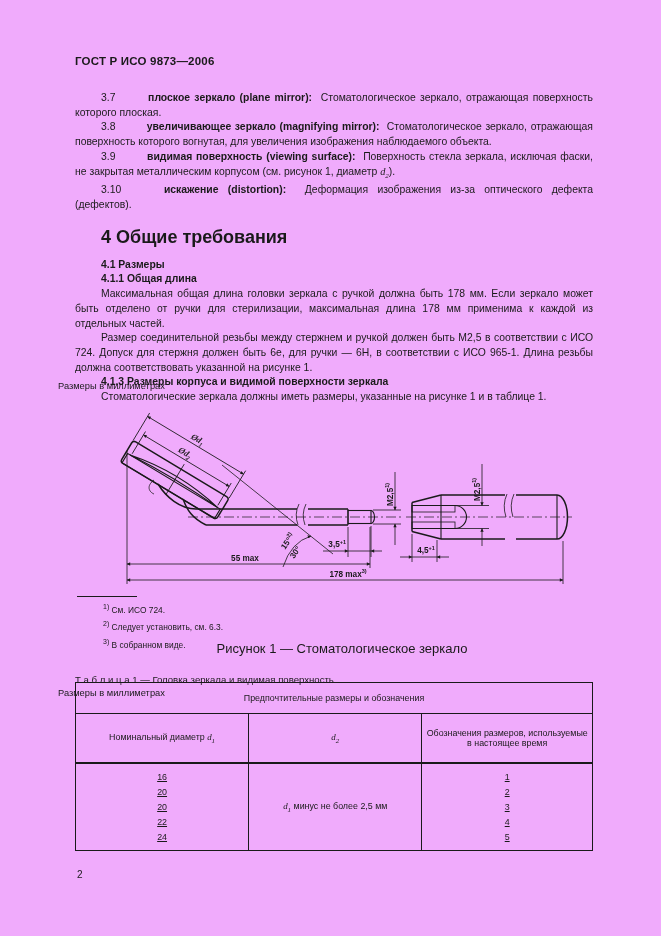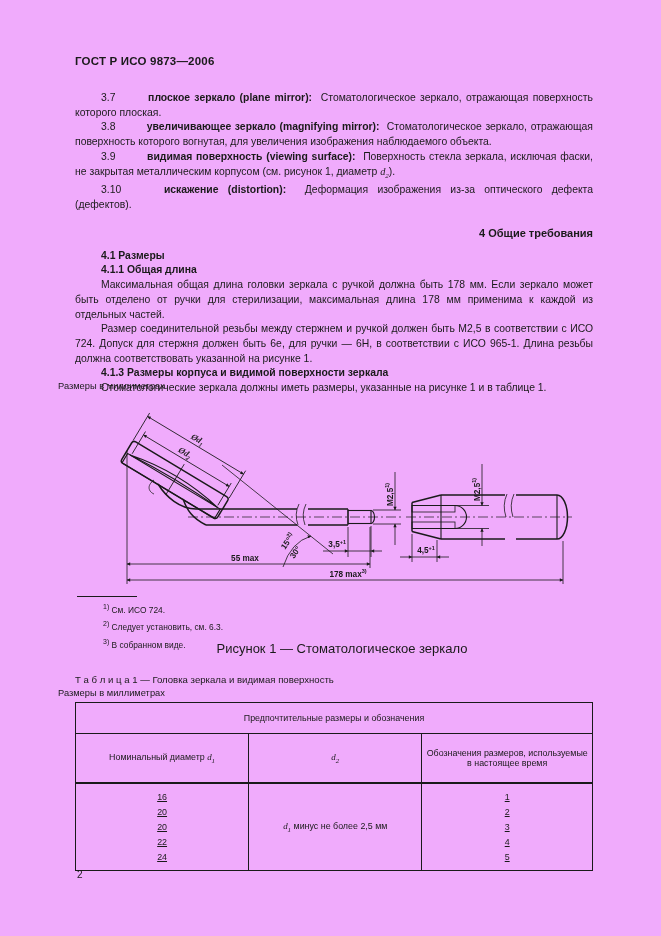--- a/index.html
+++ b/index.html
@@ -2,33 +2,33 @@
 <html><head>
 <meta charset="utf-8">
 <style>
   html,body{margin:0;padding:0;background:#888;}
   .page{position:relative;width:661px;height:936px;background:#f0abfc;overflow:hidden;
         font-family:"Liberation Sans",sans-serif;color:#1a1a1a;}
   .content{position:absolute;left:75px;top:55px;width:518px;}
   .doc-header{font-size:11.5px;font-weight:bold;margin:0 0 24px 0;letter-spacing:.2px;}
   p.para{font-size:10.4px;line-height:14.7px;margin:0;text-align:justify;text-indent:26px;}
   p.para b{font-weight:bold;margin-left:24px;}
-  .h1{font-size:11px;font-weight:bold;margin:14px 0 10px 0;text-indent:26px;text-align:right;}
+  .h1{font-size:18px;font-weight:bold;margin:14px 0 10px 0;text-indent:26px;}
   .sub{font-size:10.4px;font-weight:bold;line-height:14.7px;margin:0;text-indent:26px;}
   .v{font-family:"Liberation Serif",serif;font-style:italic;}
   sub{font-size:7px;}
   sup{font-size:7px;}
   .units{position:absolute;left:58px;width:518px;font-size:9.3px;}
   .fig{position:absolute;left:70px;top:393px;width:530px;height:210px;}
   .fnblock{position:absolute;left:75px;top:596px;width:518px;font-size:8.4px;line-height:13.5px;}
   .fnsep{width:60px;border-top:1px solid #1a1a1a;margin:0 0 3px 2px;}
   .fnline{padding-left:28px;}
   .caption{position:absolute;left:83px;top:641px;width:518px;text-align:center;font-size:13px;}
   .tabletitle{position:absolute;left:75px;top:674px;width:518px;font-size:9.6px;}
-  .gtable{position:absolute;left:75px;top:702px;width:518px;border-collapse:collapse;
+  .gtable{position:absolute;left:75px;top:682px;width:518px;border-collapse:collapse;
           font-size:8.9px;table-layout:fixed;}
   .gtable td{border:1px solid #1a1a1a;text-align:center;vertical-align:middle;padding:2px 4px;}
   .gtable tr.hdr td{height:44px;border-bottom:2.5px solid #1a1a1a;}
   .gtable tr.spanrow td{height:26px;}
   .gtable tr.body td{height:82px;}
   .vals div{line-height:15px;text-decoration:underline;}
   .pagenum{position:absolute;left:77px;top:869px;font-size:10px;}
   
   .fig .ln{fill:none;stroke:#1a1a1a;stroke-width:1.5;}
   .fig .md{fill:none;stroke:#1a1a1a;stroke-width:1.1;}

